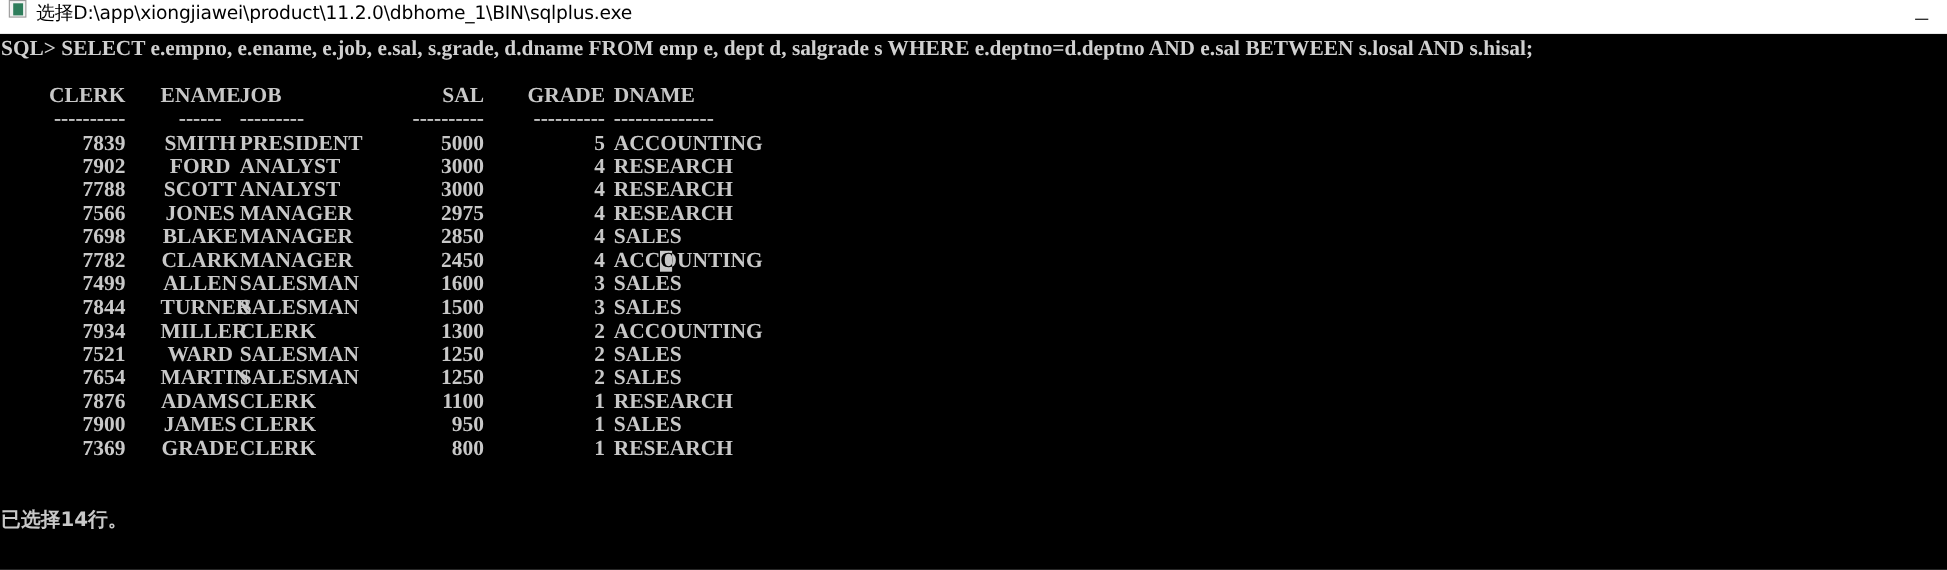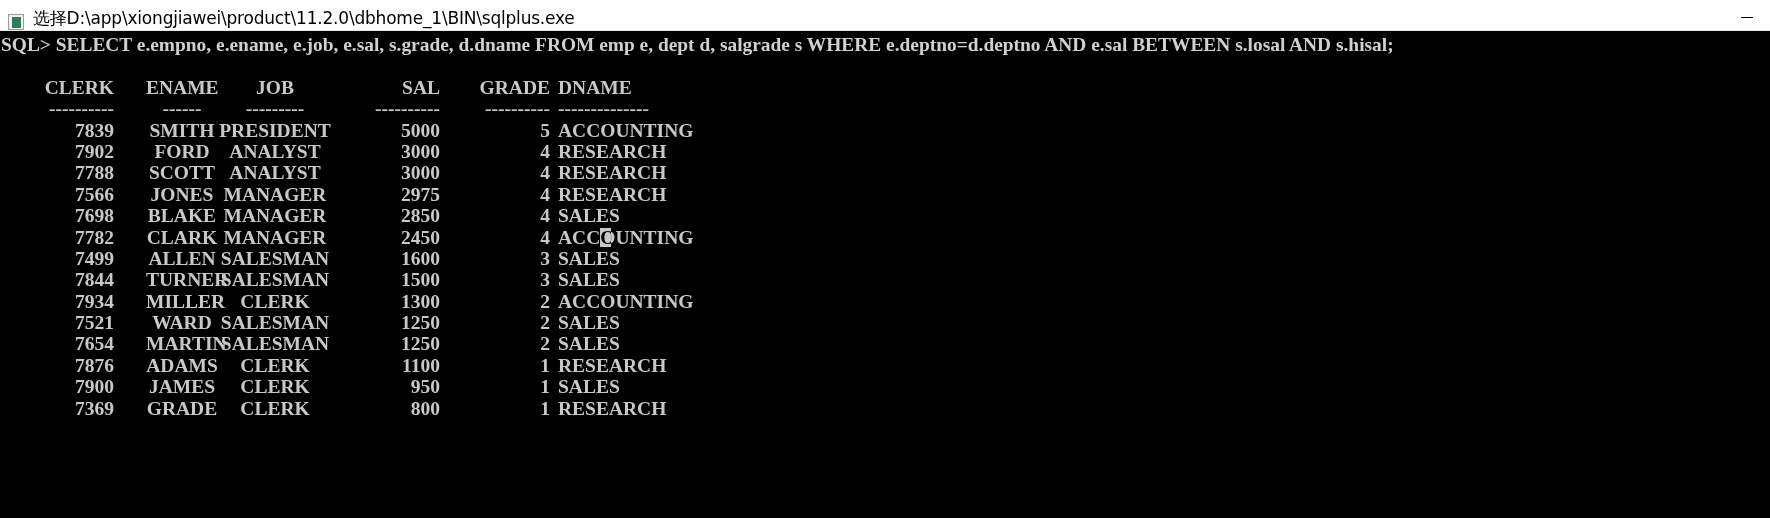--- a/index.html
+++ b/index.html
@@ -22,21 +22,21 @@
     flex-direction: column;
     position: relative;
   }
 
   
   .titlebar {
     height: 30px;
     min-height: 30px;
     background: #ffffff;
     display: flex;
-    align-items: flex-end;
+    align-items: flex-start;
     border-bottom: 1px solid #e8e8e8;
     position: relative;
   }
   .titlebar-icon {
     width: 16px;
     height: 16px;
     margin-left: 8px;
     margin-right: 9px;
     flex: 0 0 auto;
     position: relative;
@@ -123,21 +123,21 @@
   
   .row {
     white-space: pre;
     height: 21.4px;
     display: flex;
     color: #c8c8c8;
   }
   .c-empno  { width: 114px; text-align: right; }
   .c-ename  { width: 8px; }
   .c-ename-v{ width: 72px; text-align: center; margin-left: 24px; }
-  .c-job    { width: 114px; text-align: center; }
+  .c-job    { width: 114px; text-align: left; }
   .c-sal    { width: 108px; text-align: right; }
   .c-grade  { width: 110px; text-align: right; }
   .c-dname  { width: 8px; }
   .c-dname-v{ text-align: left; }
 
   .status {
     white-space: pre;
     color: #c8c8c8;
     font-family: "DejaVu Sans", "Liberation Sans", sans-serif;
     font-size: 18px;
@@ -213,14 +213,15 @@
         <div class="row"><span class="c-empno">7521</span><span class="c-ename"> </span><span class="c-ename-v">WARD</span><span class="c-job">SALESMAN</span><span class="c-sal">1250</span><span class="c-grade">2</span><span class="c-dname"> </span><span class="c-dname-v">SALES</span></div>
         <div class="row"><span class="c-empno">7654</span><span class="c-ename"> </span><span class="c-ename-v">MARTIN</span><span class="c-job">SALESMAN</span><span class="c-sal">1250</span><span class="c-grade">2</span><span class="c-dname"> </span><span class="c-dname-v">SALES</span></div>
         <div class="row"><span class="c-empno">7876</span><span class="c-ename"> </span><span class="c-ename-v">ADAMS</span><span class="c-job">CLERK</span><span class="c-sal">1100</span><span class="c-grade">1</span><span class="c-dname"> </span><span class="c-dname-v">RESEARCH</span></div>
         <div class="row"><span class="c-empno">7900</span><span class="c-ename"> </span><span class="c-ename-v">JAMES</span><span class="c-job">CLERK</span><span class="c-sal">950</span><span class="c-grade">1</span><span class="c-dname"> </span><span class="c-dname-v">SALES</span></div>
         <div class="row"><span class="c-empno">7369</span><span class="c-ename"> </span><span class="c-ename-v">GRADE</span><span class="c-job">CLERK</span><span class="c-sal">800</span><span class="c-grade">1</span><span class="c-dname"> </span><span class="c-dname-v">RESEARCH</span></div>
       </div>
 
     <div class="line blank"> </div>
     <div class="line blank"> </div>
 
+    <div class="status">已选择14行。</div>
   </div>
 </div>
 
 </body></html>

